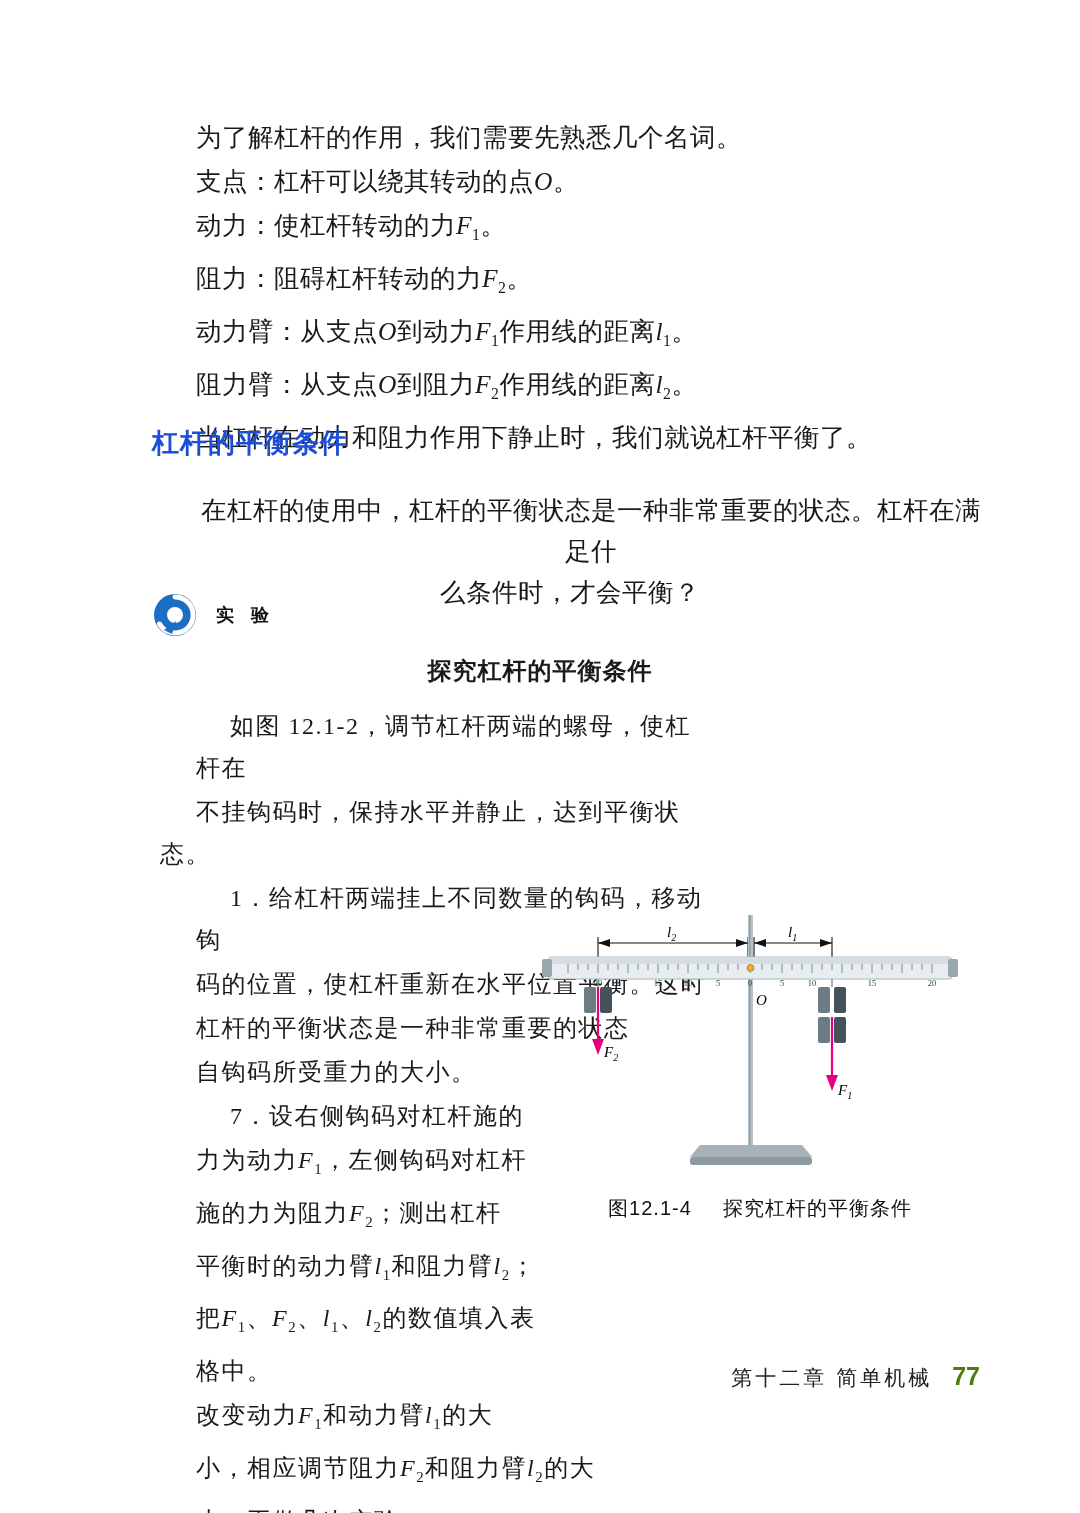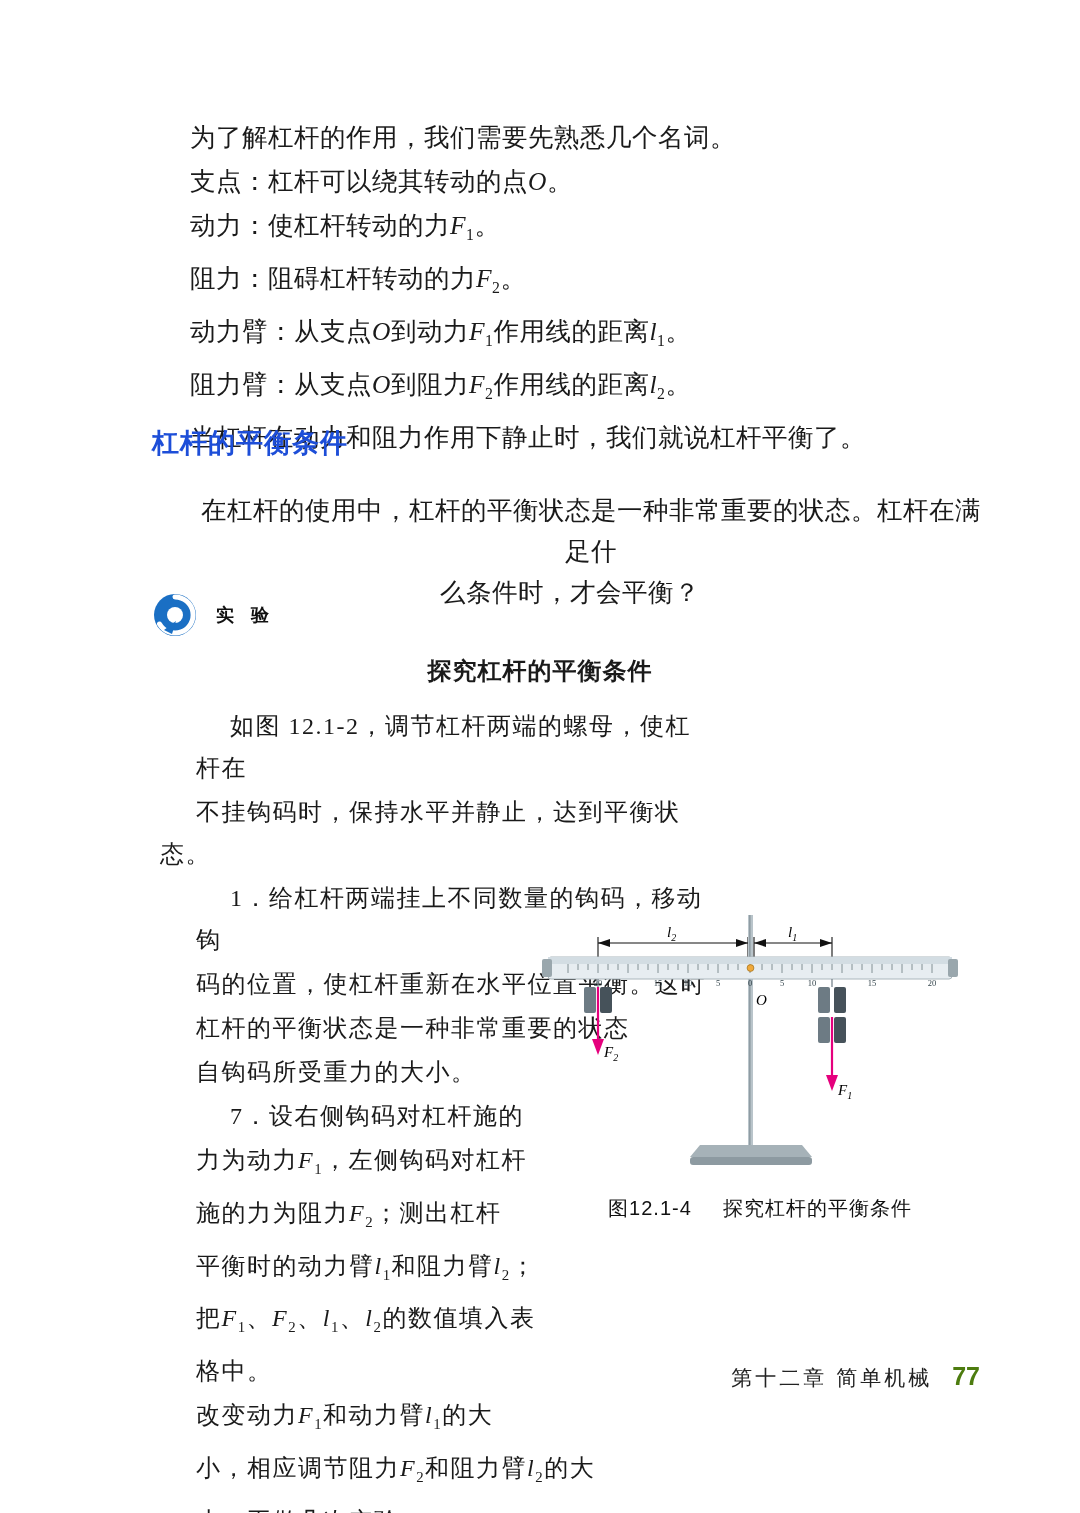--- a/index.html
+++ b/index.html
@@ -9,21 +9,21 @@
     font-family:"Liberation Serif", serif;
     color:#1a1a1a;
     position:relative;
     overflow:hidden;
   }
   .page {
     position:absolute; left:0; top:0; width:1080px; height:1513px;
   }
   
   .intro {
-    position:absolute; left:190px; top:118px; width:800px;
+    position:absolute; left:196px; top:118px; width:800px;
   }
   .intro p {
     margin:0 0 5px 0;
     font-size:25.5px;
     line-height:39px;
     font-family:"Liberation Serif", serif;
     letter-spacing:0.5px;
   }
   var, .it { font-style:italic; font-family:"Liberation Serif", serif; }
   sub { font-size:0.62em; }

